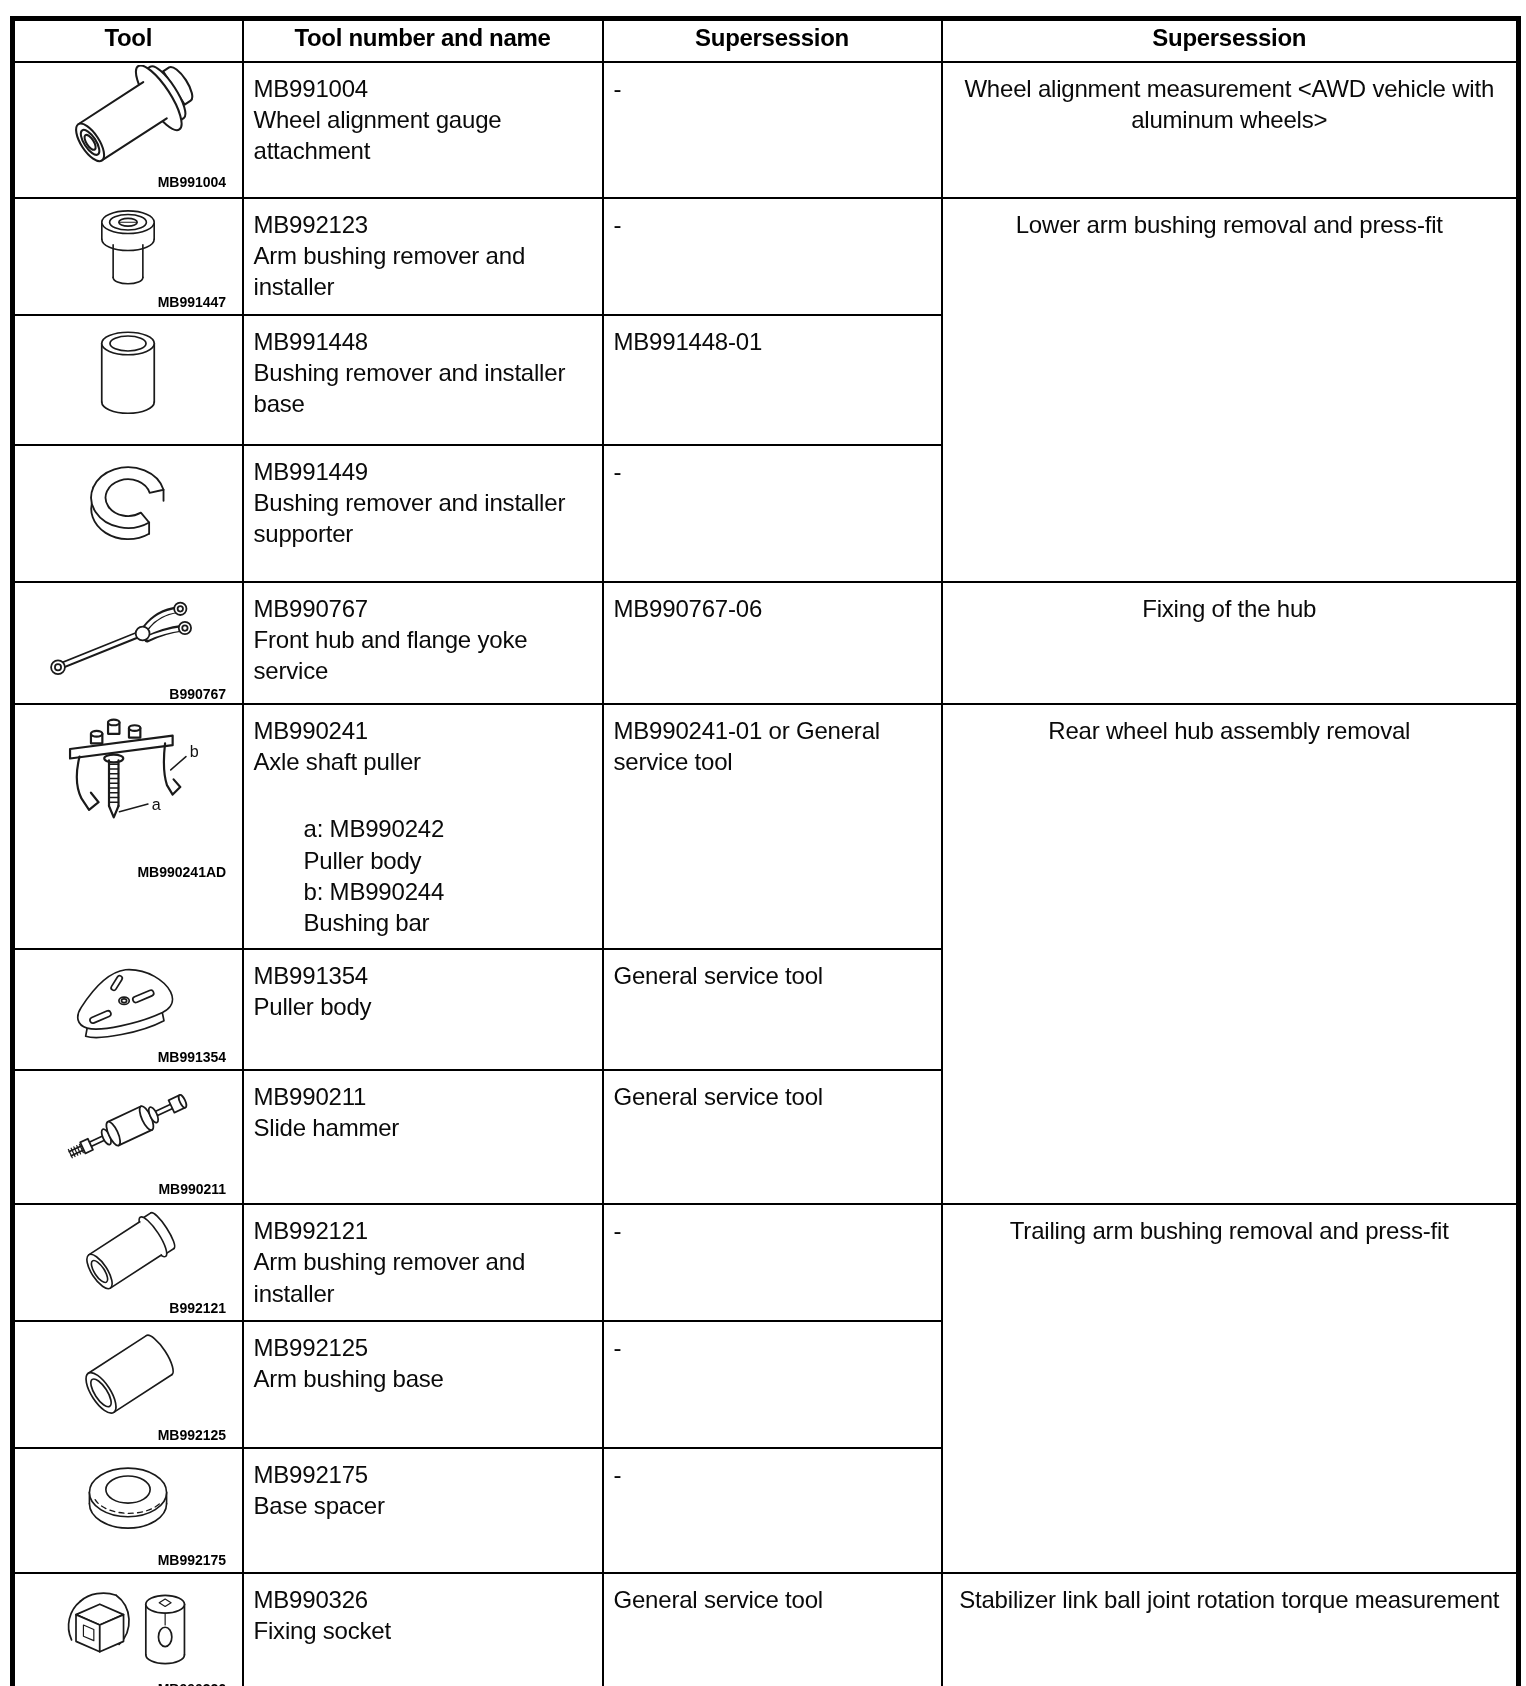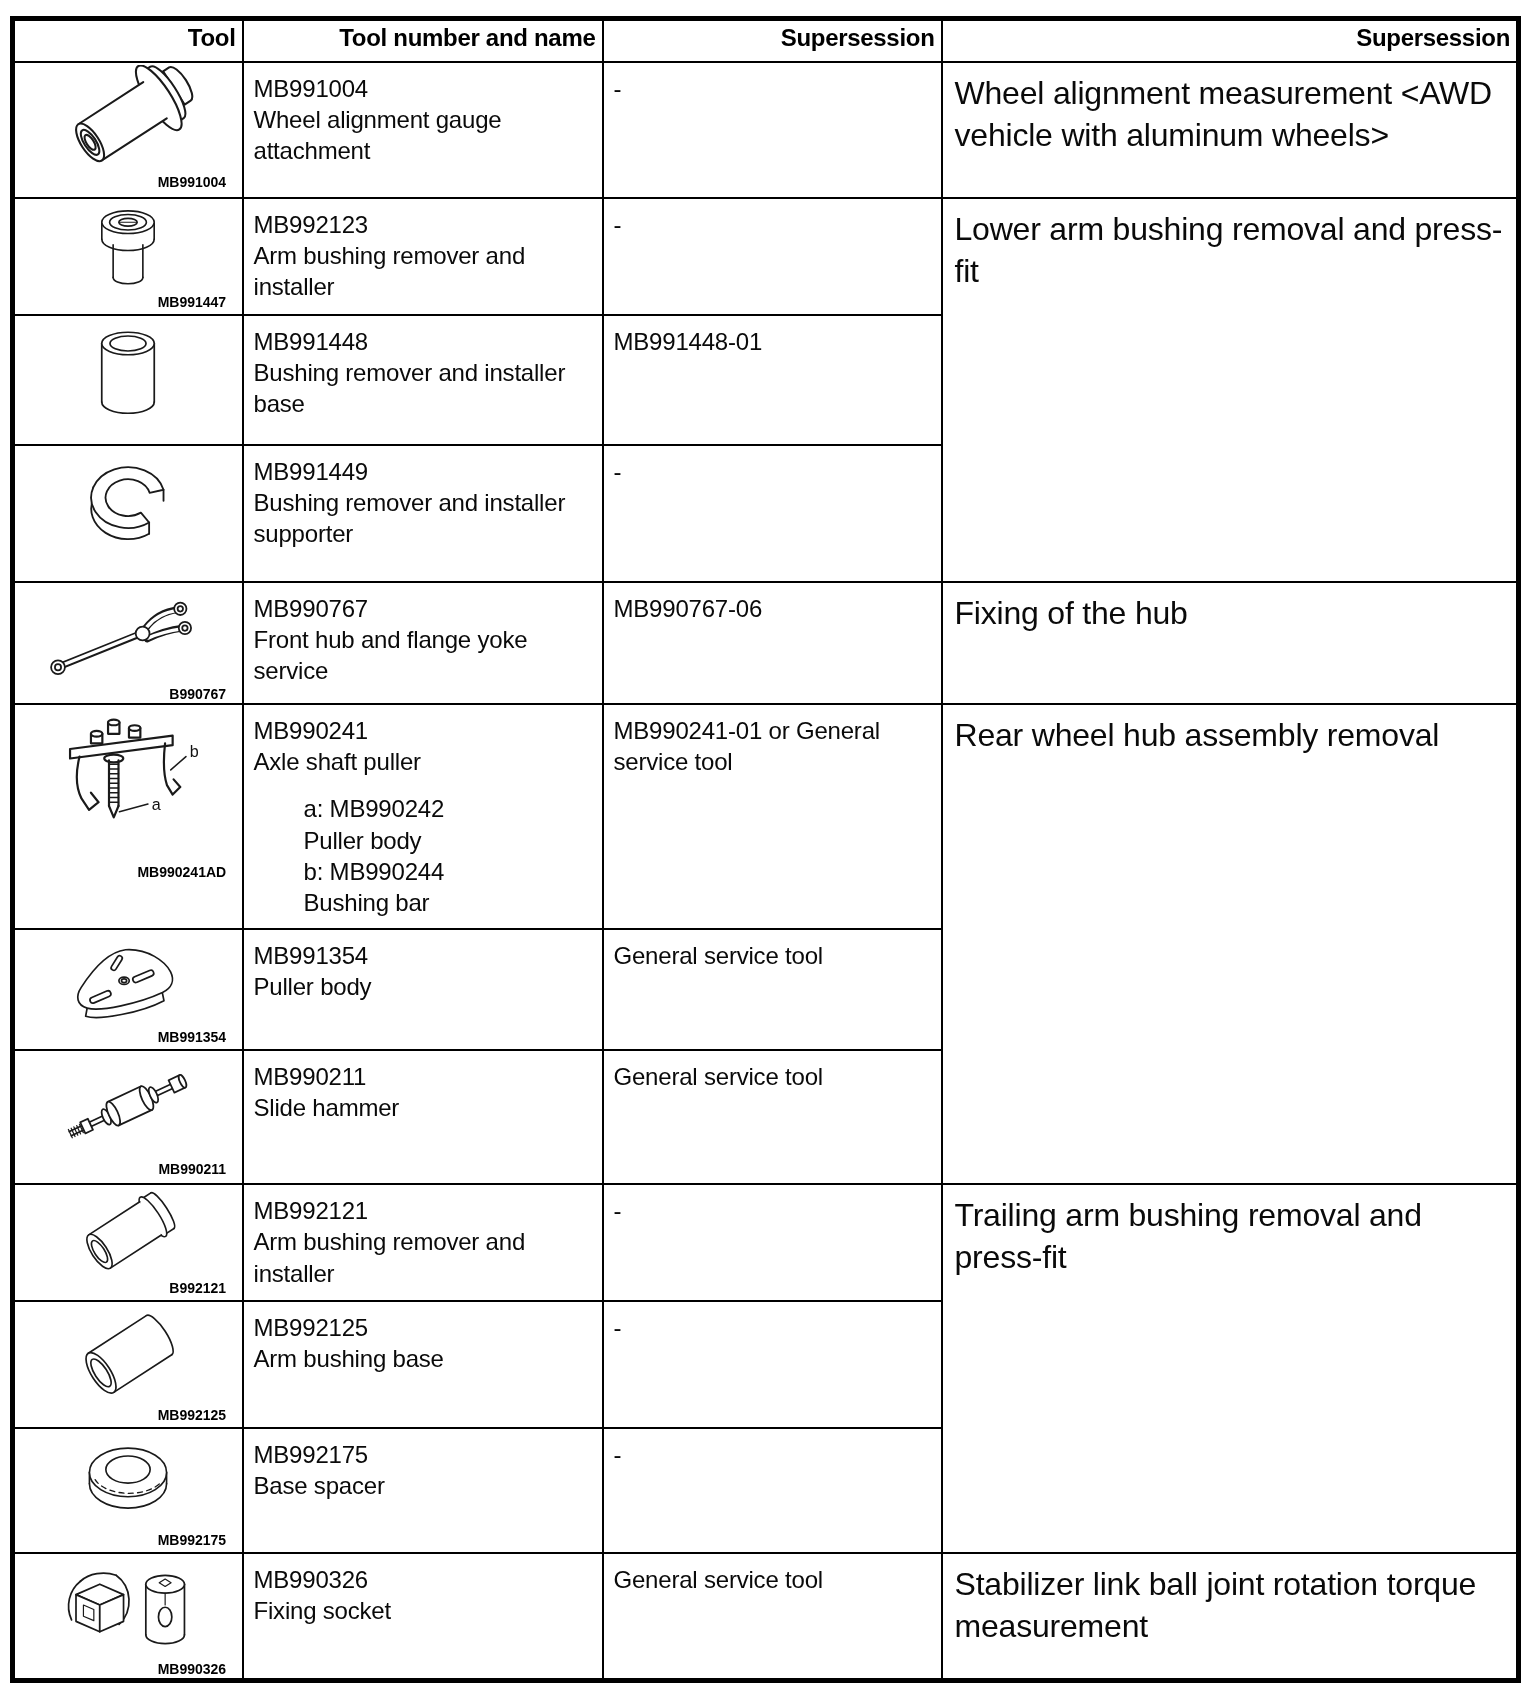--- a/index.html
+++ b/index.html
@@ -9,29 +9,29 @@
   }
   table.tools{
     border-collapse:collapse;table-layout:fixed;width:1506px;
     border:5px solid #000;background:#fff;
   }
   table.tools th, table.tools td{
     border:2px solid #000;vertical-align:top;overflow:hidden;
     font-family:"Liberation Sans",sans-serif;
   }
   th.hdr{
-    font-size:24px;font-weight:700;text-align:right;padding:3px 6px;height:34px;
+    font-size:24px;font-weight:700;text-align:center;padding:3px 6px;height:34px;
     letter-spacing:-0.3px;color:#000;
   }
   td.namecell{font-size:24px;line-height:1.3;padding:10px 10px;letter-spacing:-0.2px;}
   td.supcell{font-size:24px;line-height:1.3;padding:10px 10px;letter-spacing:-0.2px;}
-  td.appcell{font-size:32px;line-height:1.3;padding:10px 12px;letter-spacing:-0.2px;}
+  td.appcell{font-size:24px;line-height:1.3;padding:10px 12px;letter-spacing:-0.2px;text-align:center;}
   td.toolcell{padding:2px;}
   .num{white-space:nowrap;}
-  .sub{margin:16px 0 0 50px;}
+  .sub{margin:36px 0 0 50px;}
   .fig{
     display:flex;flex-direction:column;align-items:center;justify-content:center;
     width:100%;height:100%;
   }
   .fig.top{justify-content:flex-start;padding-top:4px;}
   .fig svg{display:block;}
   .cap{
     font-size:14px;font-weight:700;line-height:1;width:88%;
     text-align:right;margin-top:2px;color:#000;white-space:nowrap;
   }

